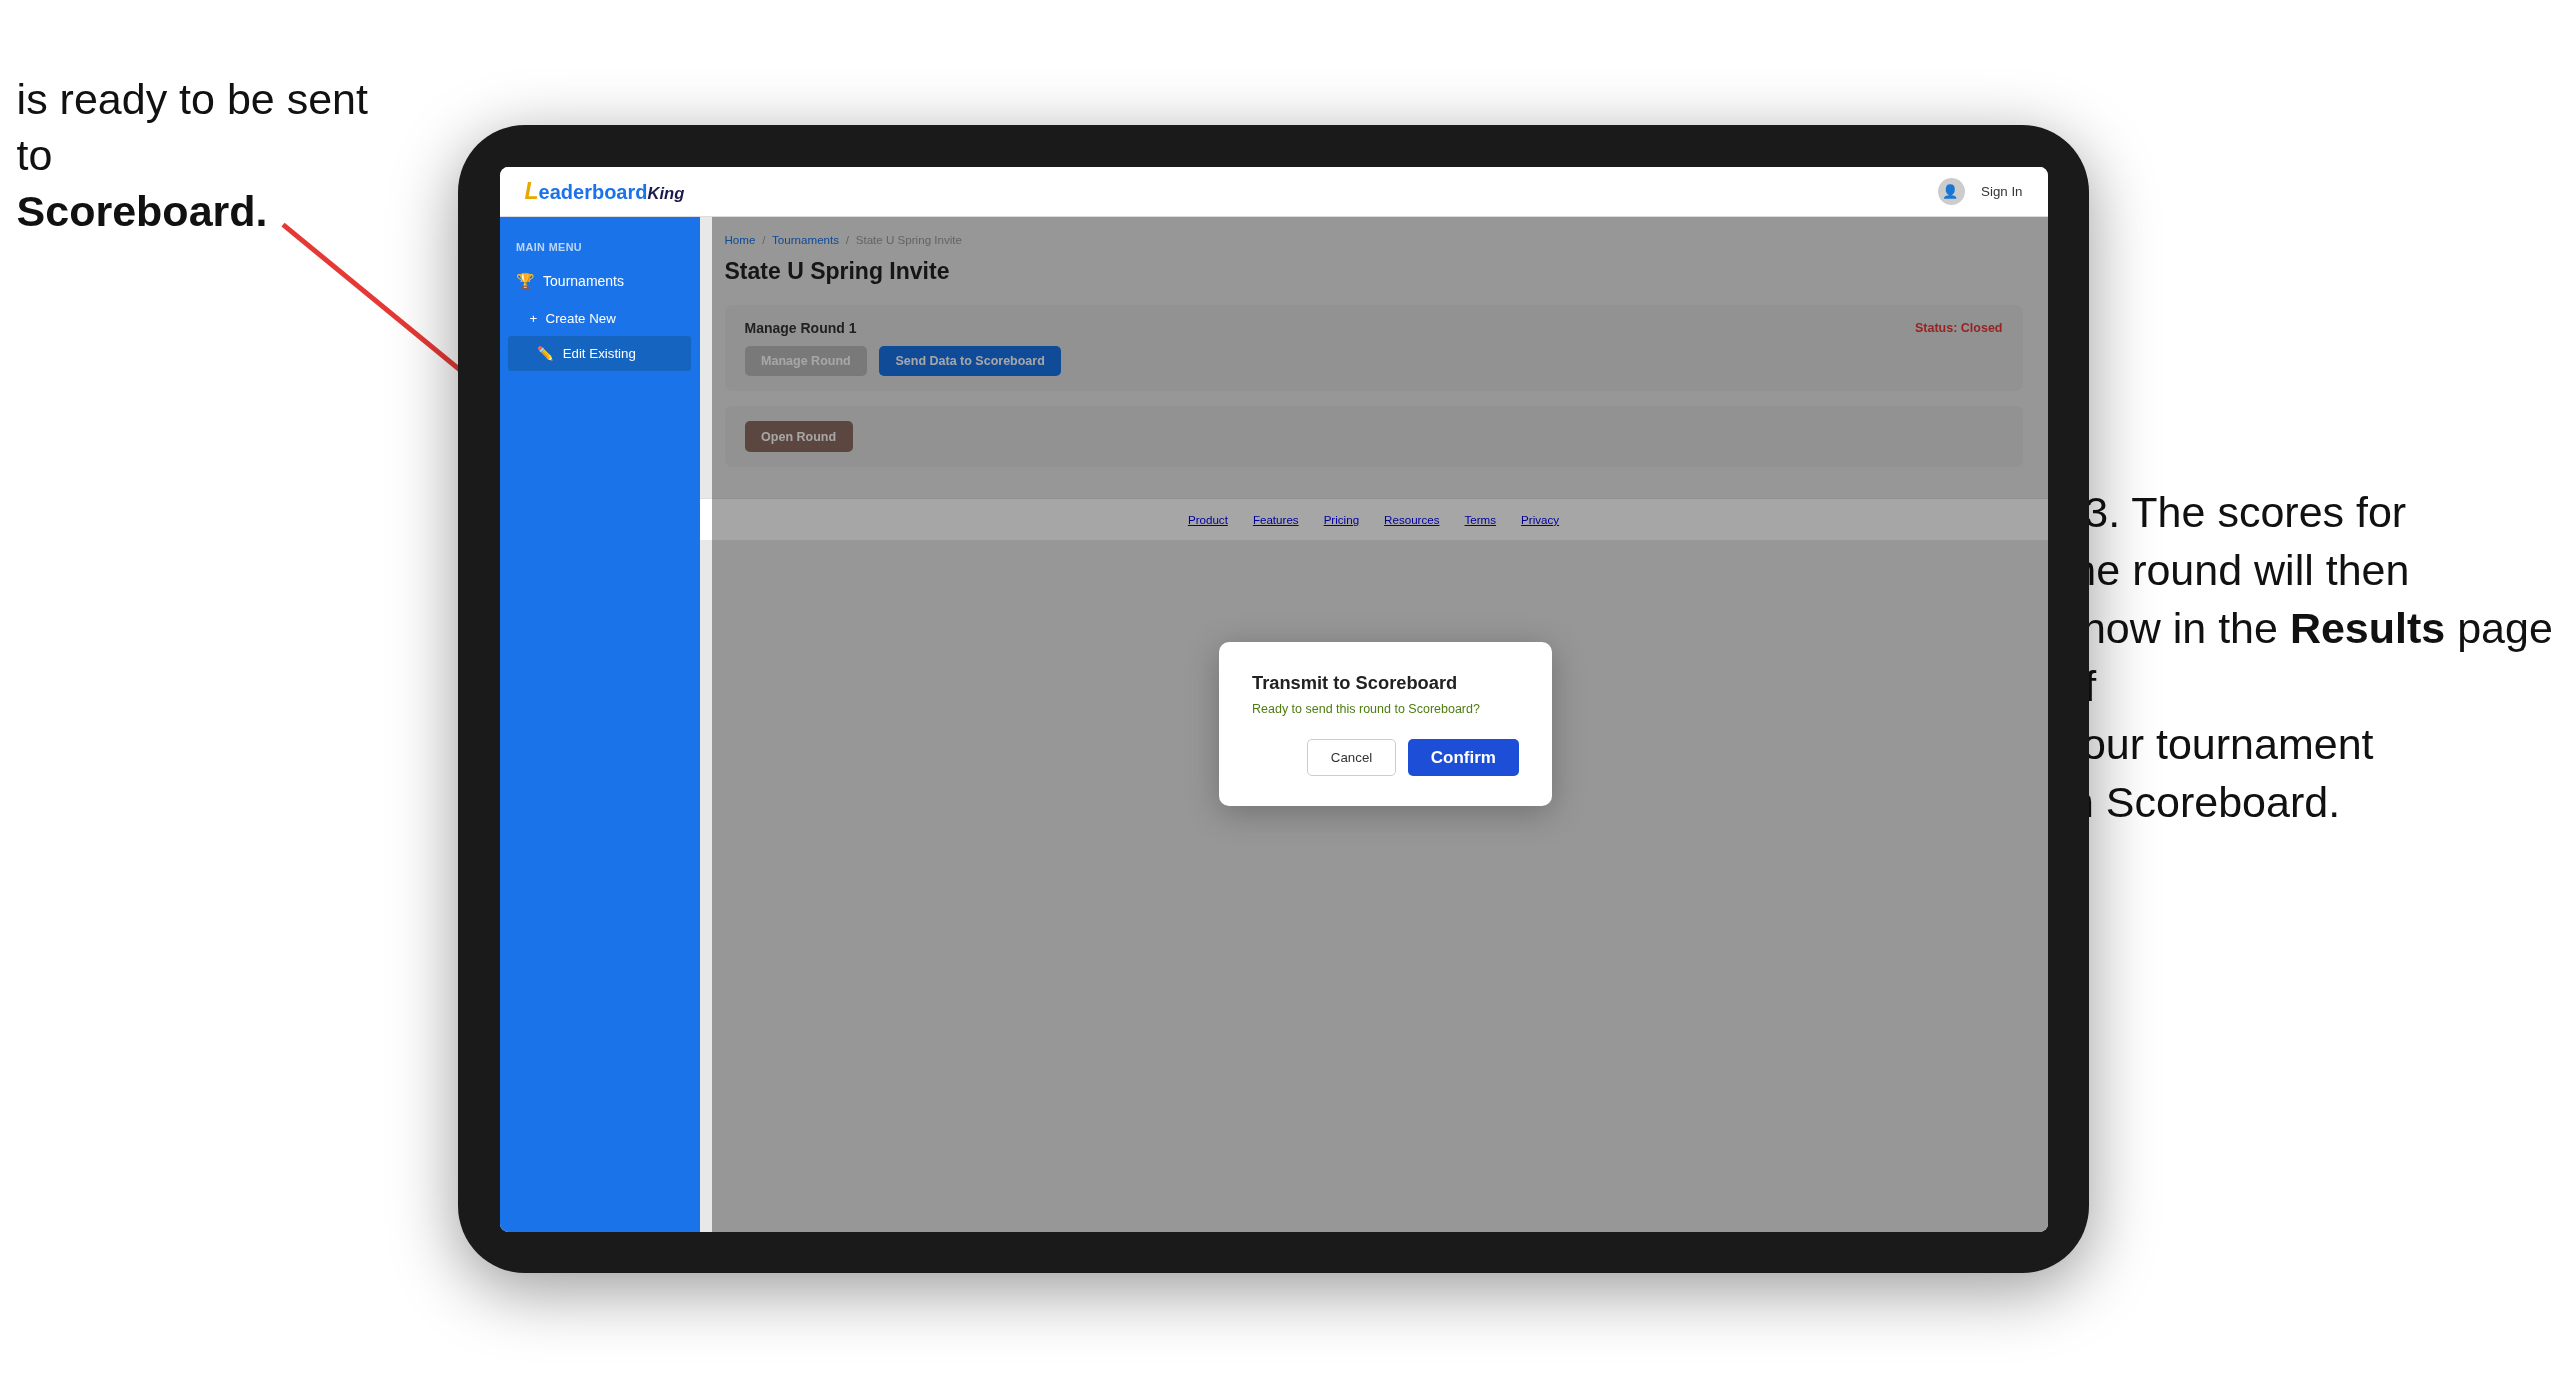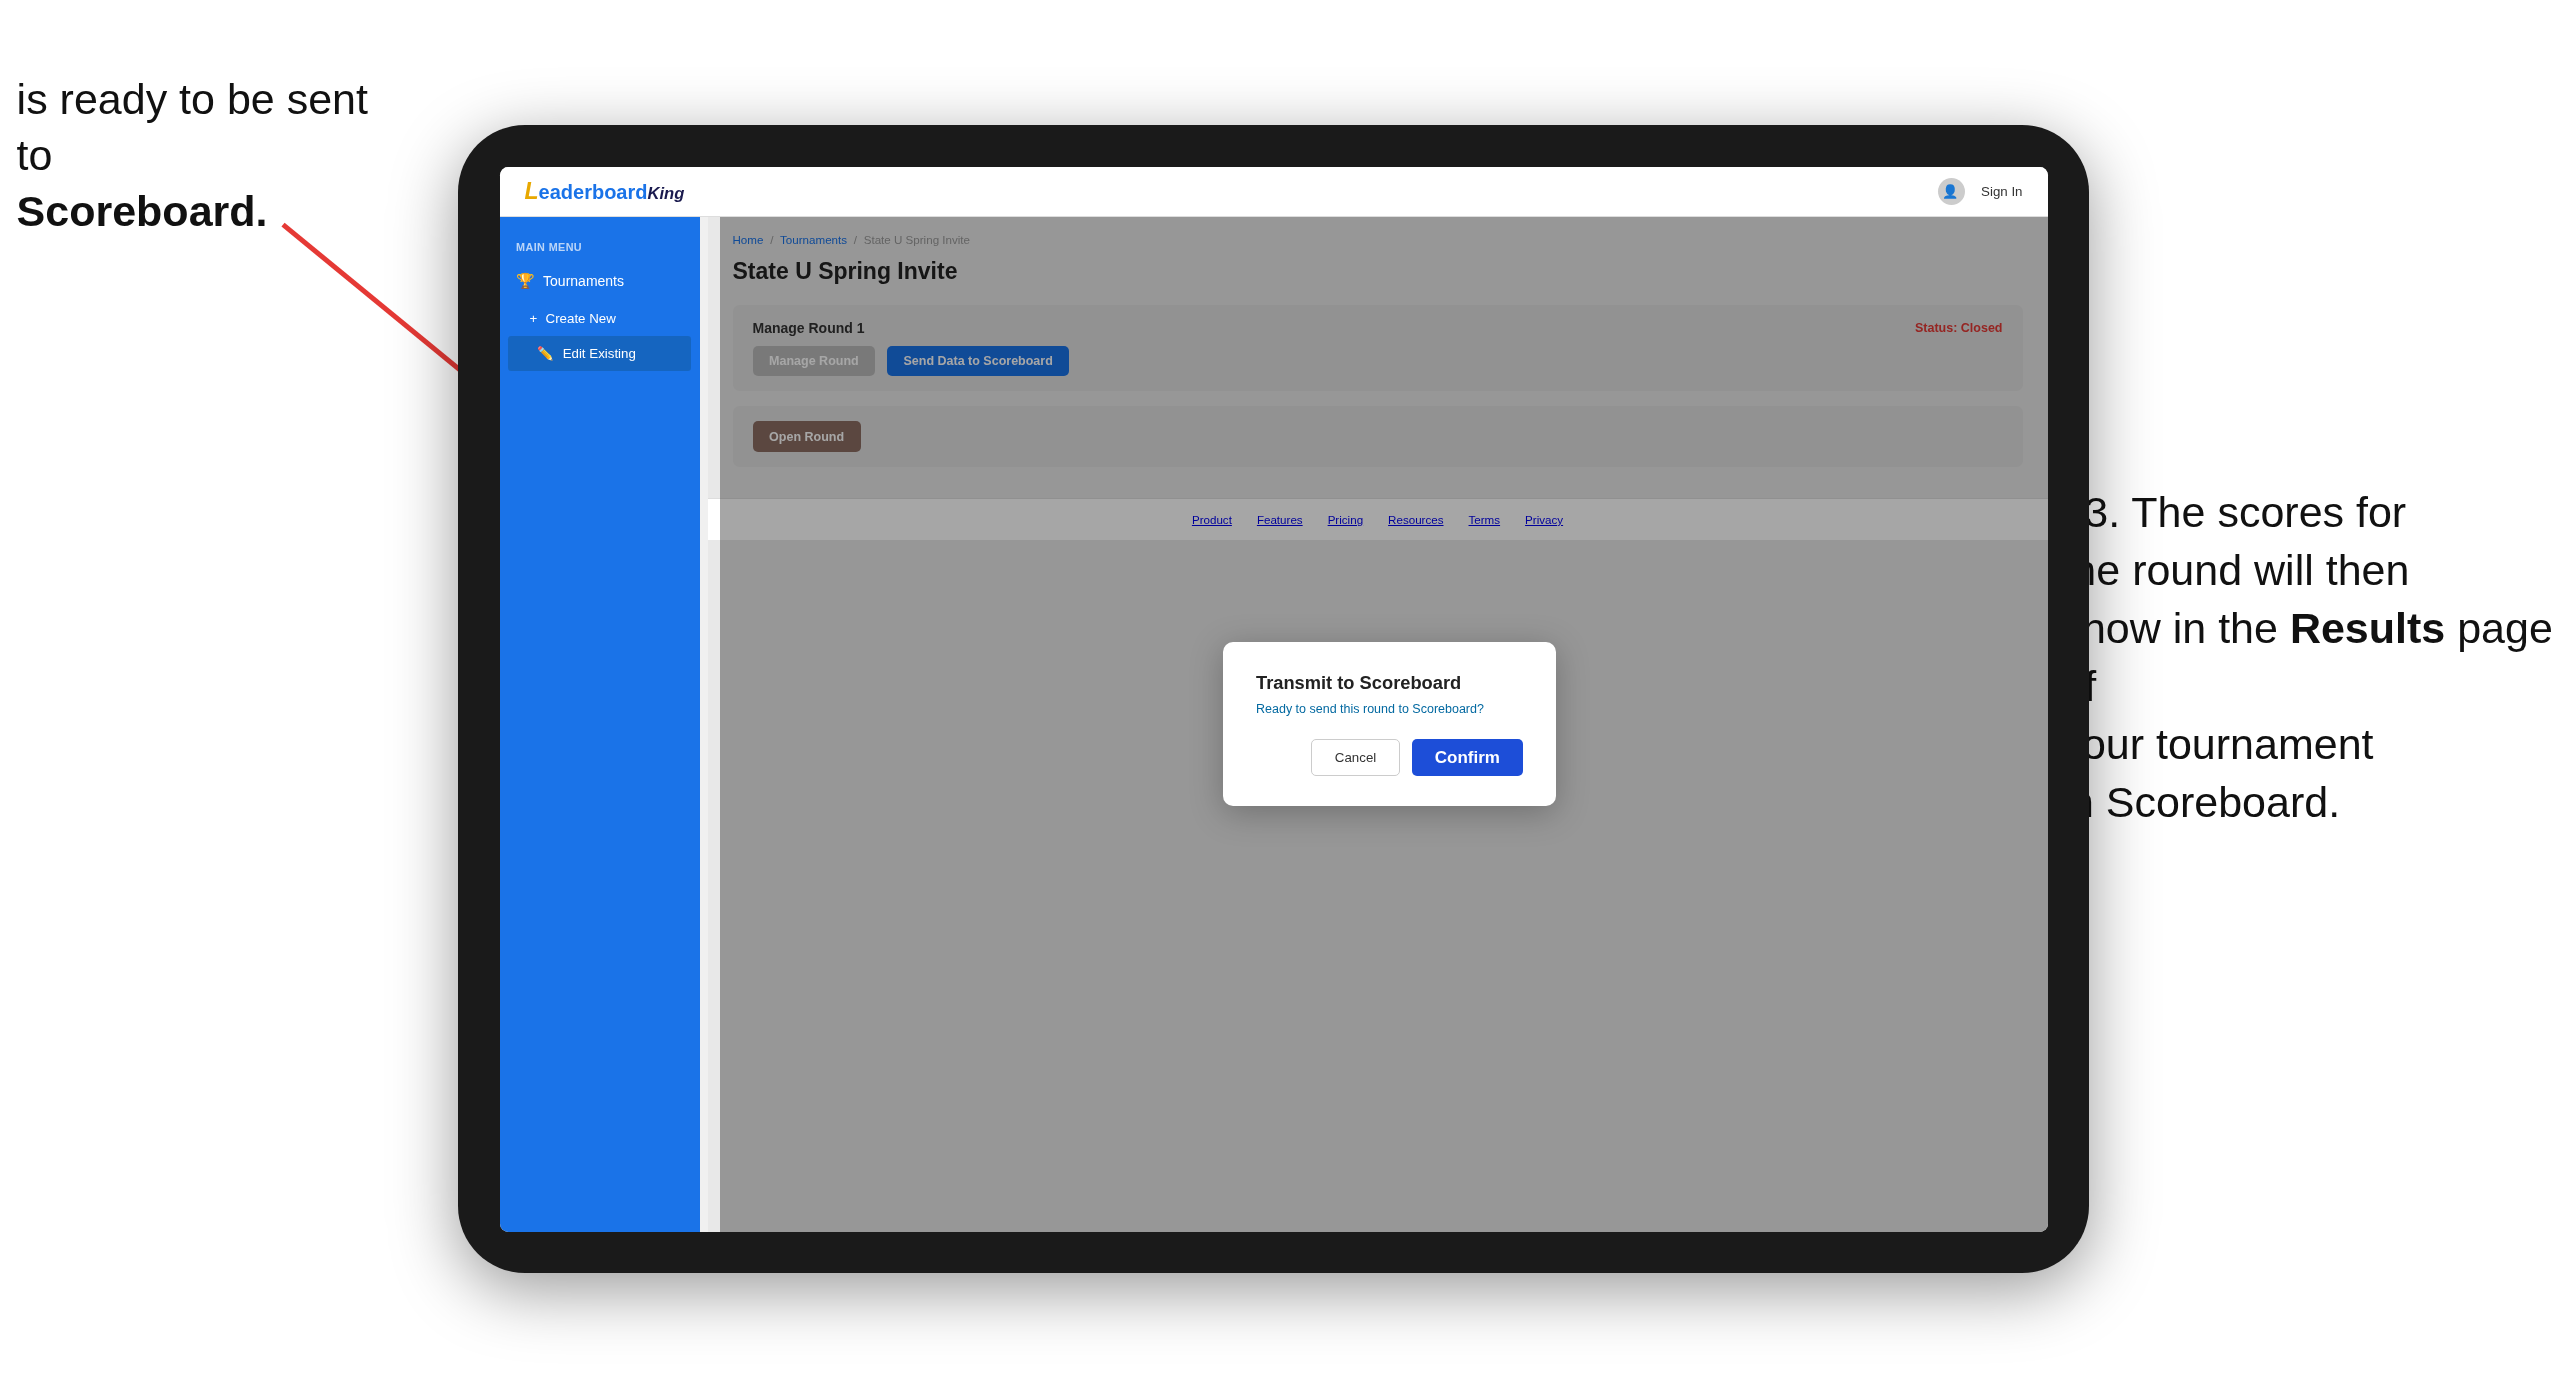--- a/index.html
+++ b/index.html
@@ -98,21 +98,20 @@
       display: flex;
       align-items: center;
       gap: 5px;
     }
 
     
     .app-body {
       display: flex;
       flex: 1;
       overflow: hidden;
-      gap: 8px;
     }
 
     
     .sidebar {
       width: 200px;
       background: #1a73e8;
       flex-shrink: 0;
       padding: 16.6px 0;
     }
 
@@ -292,21 +291,21 @@
 
     .modal-title {
       font-size: 18.3px;
       font-weight: 700;
       color: #222;
       margin-bottom: 8.3px;
     }
 
     .modal-subtitle {
       font-size: 12.5px;
-      color: #0369a1;
+      color: #4d7c0f;
       margin-bottom: 23px;
     }
 
     .modal-actions {
       display: flex;
       justify-content: flex-end;
       gap: 11.6px;
     }
 
     .btn-cancel {

